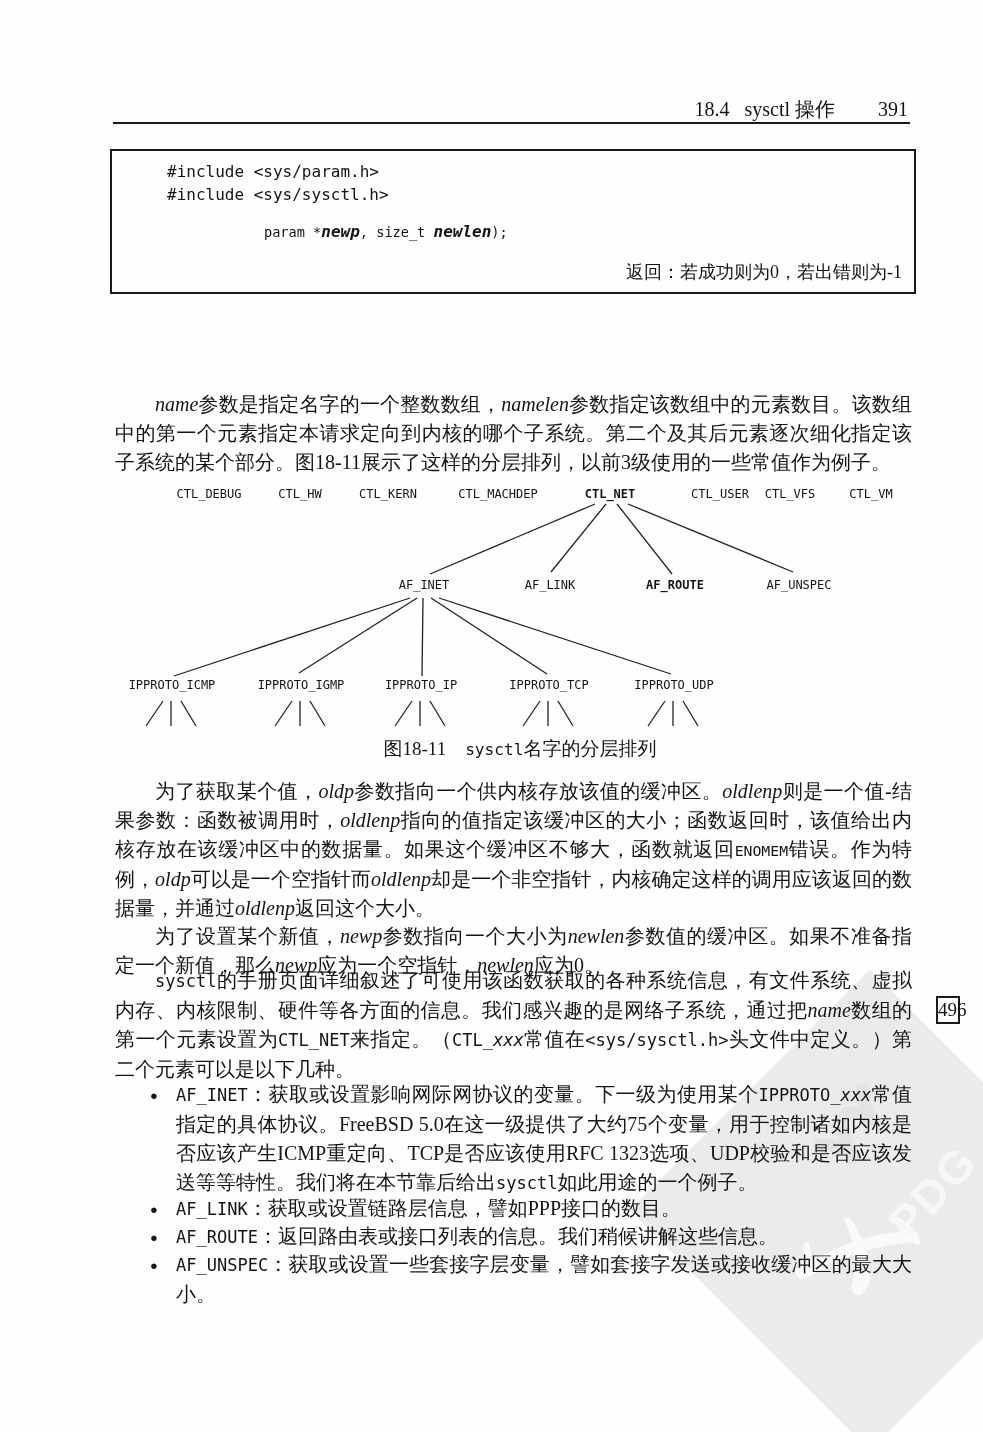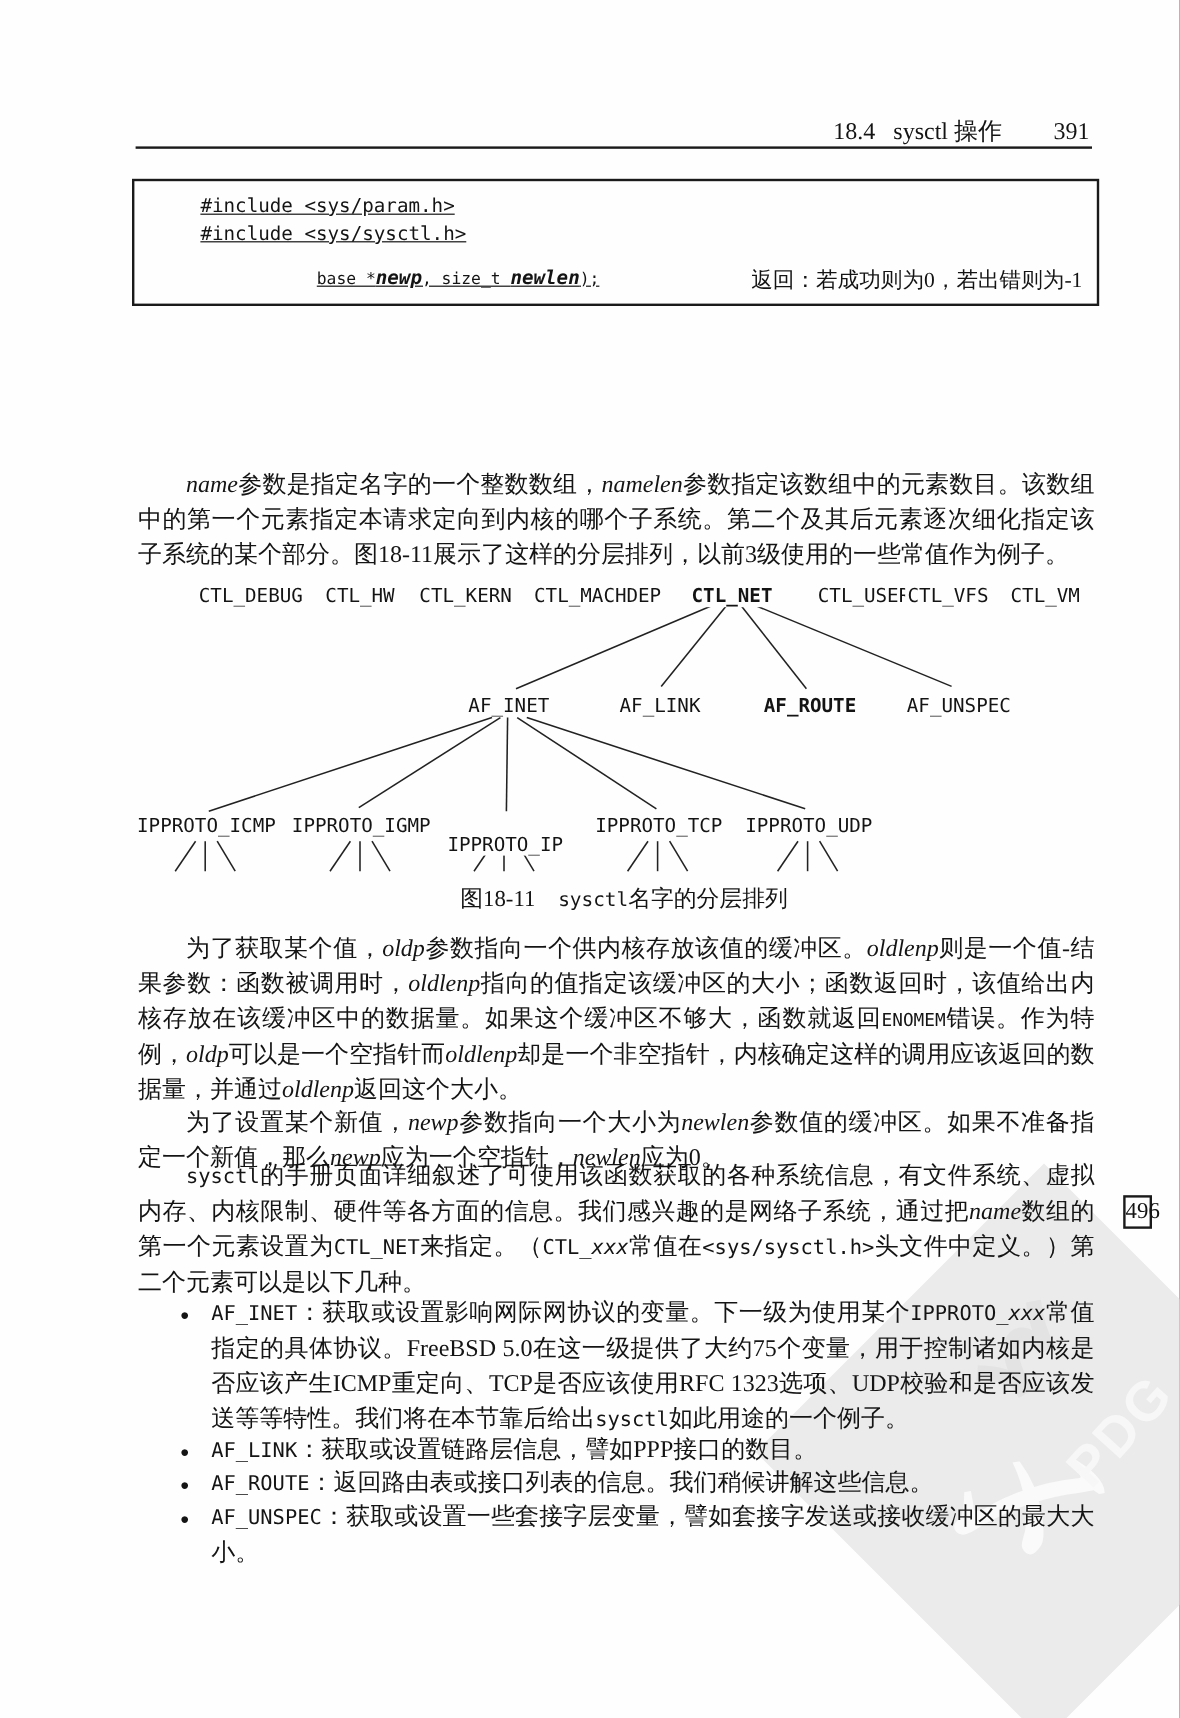--- a/index.html
+++ b/index.html
@@ -10,24 +10,24 @@
     font-family:"Liberation Serif","DejaVu Serif",serif;
   }
   
   .hdr { position:absolute; top:96px; left:115px; width:793px;
          text-align:right; font-size:20px; }
   .hdr .sec { margin-right:10px; }
   .hdr .pg  { margin-left:38px; }
   .hdr-rule { position:absolute; top:122px; left:113px; width:797px;
               height:2px; background:#1a1a1a; }
   
-  .codebox { position:absolute; top:149px; left:110px; width:806px; height:106px;
+  .codebox { position:absolute; top:149px; left:110px; width:806px; height:145px;
              border:2px solid #1a1a1a; padding:9px 20px 0 55px;
              font-family:"DejaVu Sans Mono","Liberation Mono",monospace;
-             font-size:16px; line-height:23px;text-decoration:underline; }
+             font-size:16px; line-height:23px; }
   .codeline { white-space:pre; }
   .codeline.indent2 { padding-left:97px; }
   .blankline { height:14px; }
   .retnote { position:absolute; right:12px; bottom:8px;
              font-family:"Liberation Serif","DejaVu Serif",serif;
              font-size:18px; }
   
   .para { position:absolute; left:115px; width:797px; font-size:20px;
           line-height:29px; text-align:justify; text-indent:2em; }
   .p1 { top:302px; } .p2 { top:390px; } .p3 { top:777px; }
@@ -37,21 +37,21 @@
   .pt-i  { font-style:italic; }
   .pt-bi { font-style:italic; font-weight:bold; }
   .pt-tt { font-family:"DejaVu Sans Mono","Liberation Mono",monospace; font-size:0.85em; }
   .pt-itt{ font-family:"DejaVu Sans Mono","Liberation Mono",monospace; font-size:0.85em; font-style:italic; }
   .pt-sc { font-family:"DejaVu Sans Mono","Liberation Mono",monospace; font-size:0.74em; }
   
   .fig { position:absolute; top:480px; left:100px; width:840px; height:290px; }
   .fig svg { position:absolute; top:0; left:0; }
   .tnode { position:absolute; transform:translateX(-50%); white-space:nowrap;
            font-family:"DejaVu Sans Mono","Liberation Mono",monospace;
-           font-size:16px; background:#fefefe; padding:0 2px; }
+           font-size:12px; background:#fefefe; padding:0 2px; }
   .tnode.b { font-weight:bold; }
   .caption { position:absolute; top:736px; left:100px; width:840px;
              text-align:center; font-size:19px; }
   
   .bullet { position:absolute; left:150px; width:762px; font-size:20px;
             line-height:29px; text-align:justify; }
   .bullet .dot { position:absolute; left:0; top:1px; font-size:13px; }
   .bullet .btxt { display:block; margin-left:26px; }
   .b1 { top:1080px; } .b2 { top:1194px; } .b3 { top:1222px; } .b4 { top:1250px; }
   
@@ -82,21 +82,21 @@
     <span class="sec">18.4</span>
     <span class="ttl">sysctl 操作</span>
     <span class="pg">391</span>
   </div>
   <div class="hdr-rule"></div>
 
   <div class="codebox">
     <div class="codeline">#include &lt;sys/param.h&gt;</div>
     <div class="codeline">#include &lt;sys/sysctl.h&gt;</div>
     <div class="blankline"></div>
-    <div class="codeline indent2"><span class="pt-tt">base *</span><span class="pt-bi">newp</span><span class="pt-tt">, size_t </span><span class="pt-bi">newlen</span><span class="pt-tt">);</span></div>
+    <div class="codeline indent2"><span class="pt-tt">param *</span><span class="pt-bi">newp</span><span class="pt-tt">, size_t </span><span class="pt-bi">newlen</span><span class="pt-tt">);</span></div>
     <div class="retnote">返回：若成功则为0，若出错则为-1</div>
   </div>
 
   <p class="para p2"><span class="pt-i">name</span><span class="pt-r">参数是指定名字的一个整数数组，</span><span class="pt-i">namelen</span><span class="pt-r">参数指定该数组中的元素数目。该数组中的第一个元素指定本请求定向到内核的哪个子系统。第二个及其后元素逐次细化指定该子系统的某个部分。图18-11展示了这样的分层排列，以前3级使用的一些常值作为例子。</span></p>
 
   <div class="fig">
     <svg width="840" height="290" viewBox="0 0 840 290">
       <g stroke="#222" stroke-width="1.3">
 
         <line x1="495" y1="24" x2="330" y2="94"></line>
@@ -141,21 +141,21 @@
     <span class="tnode" style="left:690px;top:7px;">CTL_VFS</span>
     <span class="tnode" style="left:771px;top:7px;">CTL_VM</span>
 
     <span class="tnode" style="left:324px;top:98px;">AF_INET</span>
     <span class="tnode" style="left:450px;top:98px;">AF_LINK</span>
     <span class="tnode b" style="left:575px;top:98px;">AF_ROUTE</span>
     <span class="tnode" style="left:699px;top:98px;">AF_UNSPEC</span>
 
     <span class="tnode" style="left:72px;top:198px;">IPPROTO_ICMP</span>
     <span class="tnode" style="left:201px;top:198px;">IPPROTO_IGMP</span>
-    <span class="tnode" style="left:321px;top:214px;">IPPROTO_IP</span>
+    <span class="tnode" style="left:321px;top:198px;">IPPROTO_IP</span>
     <span class="tnode" style="left:449px;top:198px;">IPPROTO_TCP</span>
     <span class="tnode" style="left:574px;top:198px;">IPPROTO_UDP</span>
   </div>
   <div class="caption"><span class="pt-r">图18-11　</span><span class="pt-tt">sysctl</span><span class="pt-r">名字的分层排列</span></div>
 
   <p class="para p3"><span class="pt-r">为了获取某个值，</span><span class="pt-i">oldp</span><span class="pt-r">参数指向一个供内核存放该值的缓冲区。</span><span class="pt-i">oldlenp</span><span class="pt-r">则是一个值-结果参数：函数被调用时，</span><span class="pt-i">oldlenp</span><span class="pt-r">指向的值指定该缓冲区的大小；函数返回时，该值给出内核存放在该缓冲区中的数据量。如果这个缓冲区不够大，函数就返回</span><span class="pt-sc">ENOMEM</span><span class="pt-r">错误。作为特例，</span><span class="pt-i">oldp</span><span class="pt-r">可以是一个空指针而</span><span class="pt-i">oldlenp</span><span class="pt-r">却是一个非空指针，内核确定这样的调用应该返回的数据量，并通过</span><span class="pt-i">oldlenp</span><span class="pt-r">返回这个大小。</span></p>
   <p class="para p4"><span class="pt-r">为了设置某个新值，</span><span class="pt-i">newp</span><span class="pt-r">参数指向一个大小为</span><span class="pt-i">newlen</span><span class="pt-r">参数值的缓冲区。如果不准备指定一个新值，那么</span><span class="pt-i">newp</span><span class="pt-r">应为一个空指针，</span><span class="pt-i">newlen</span><span class="pt-r">应为0。</span></p>
   <p class="para p5"><span class="pt-tt">sysctl</span><span class="pt-r">的手册页面详细叙述了可使用该函数获取的各种系统信息，有文件系统、虚拟内存、内核限制、硬件等各方面的信息。我们感兴趣的是网络子系统，通过把</span><span class="pt-i">name</span><span class="pt-r">数组的第一个元素设置为</span><span class="pt-tt">CTL_NET</span><span class="pt-r">来指定。（</span><span class="pt-tt">CTL_</span><span class="pt-itt">xxx</span><span class="pt-r">常值在</span><span class="pt-tt">&lt;sys/sysctl.h&gt;</span><span class="pt-r">头文件中定义。）第二个元素可以是以下几种。</span></p>
 
   <div class="marginbox">496</div>

